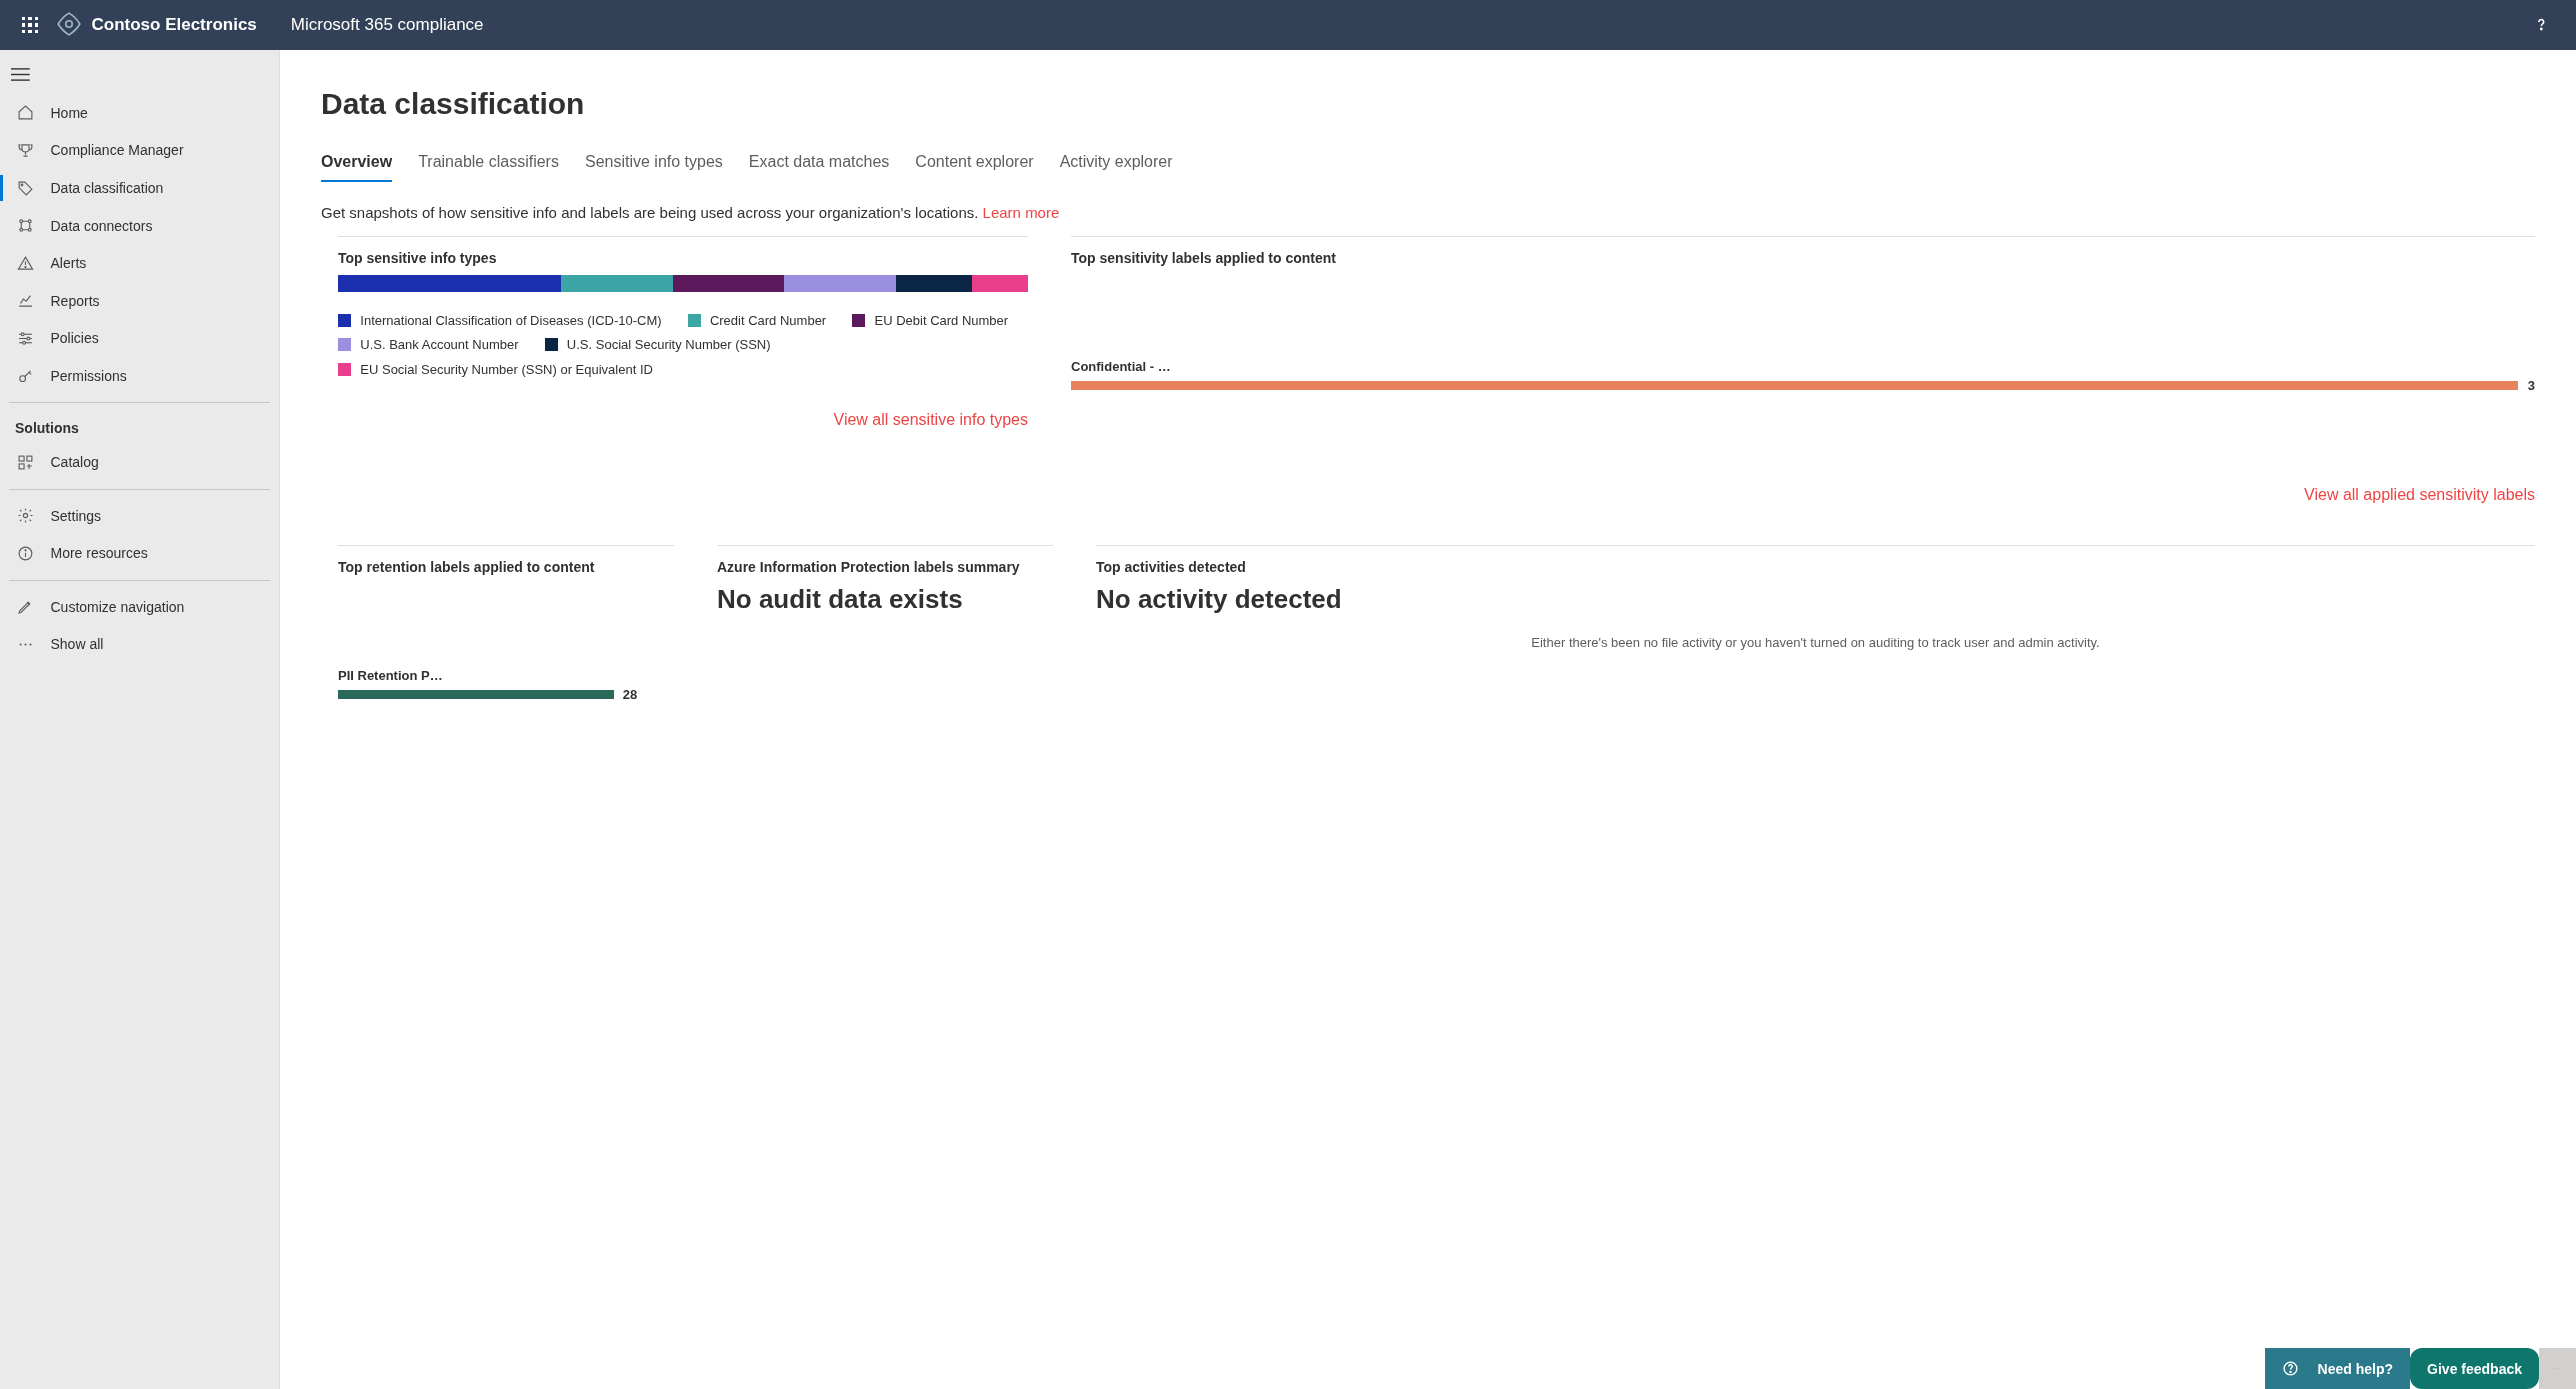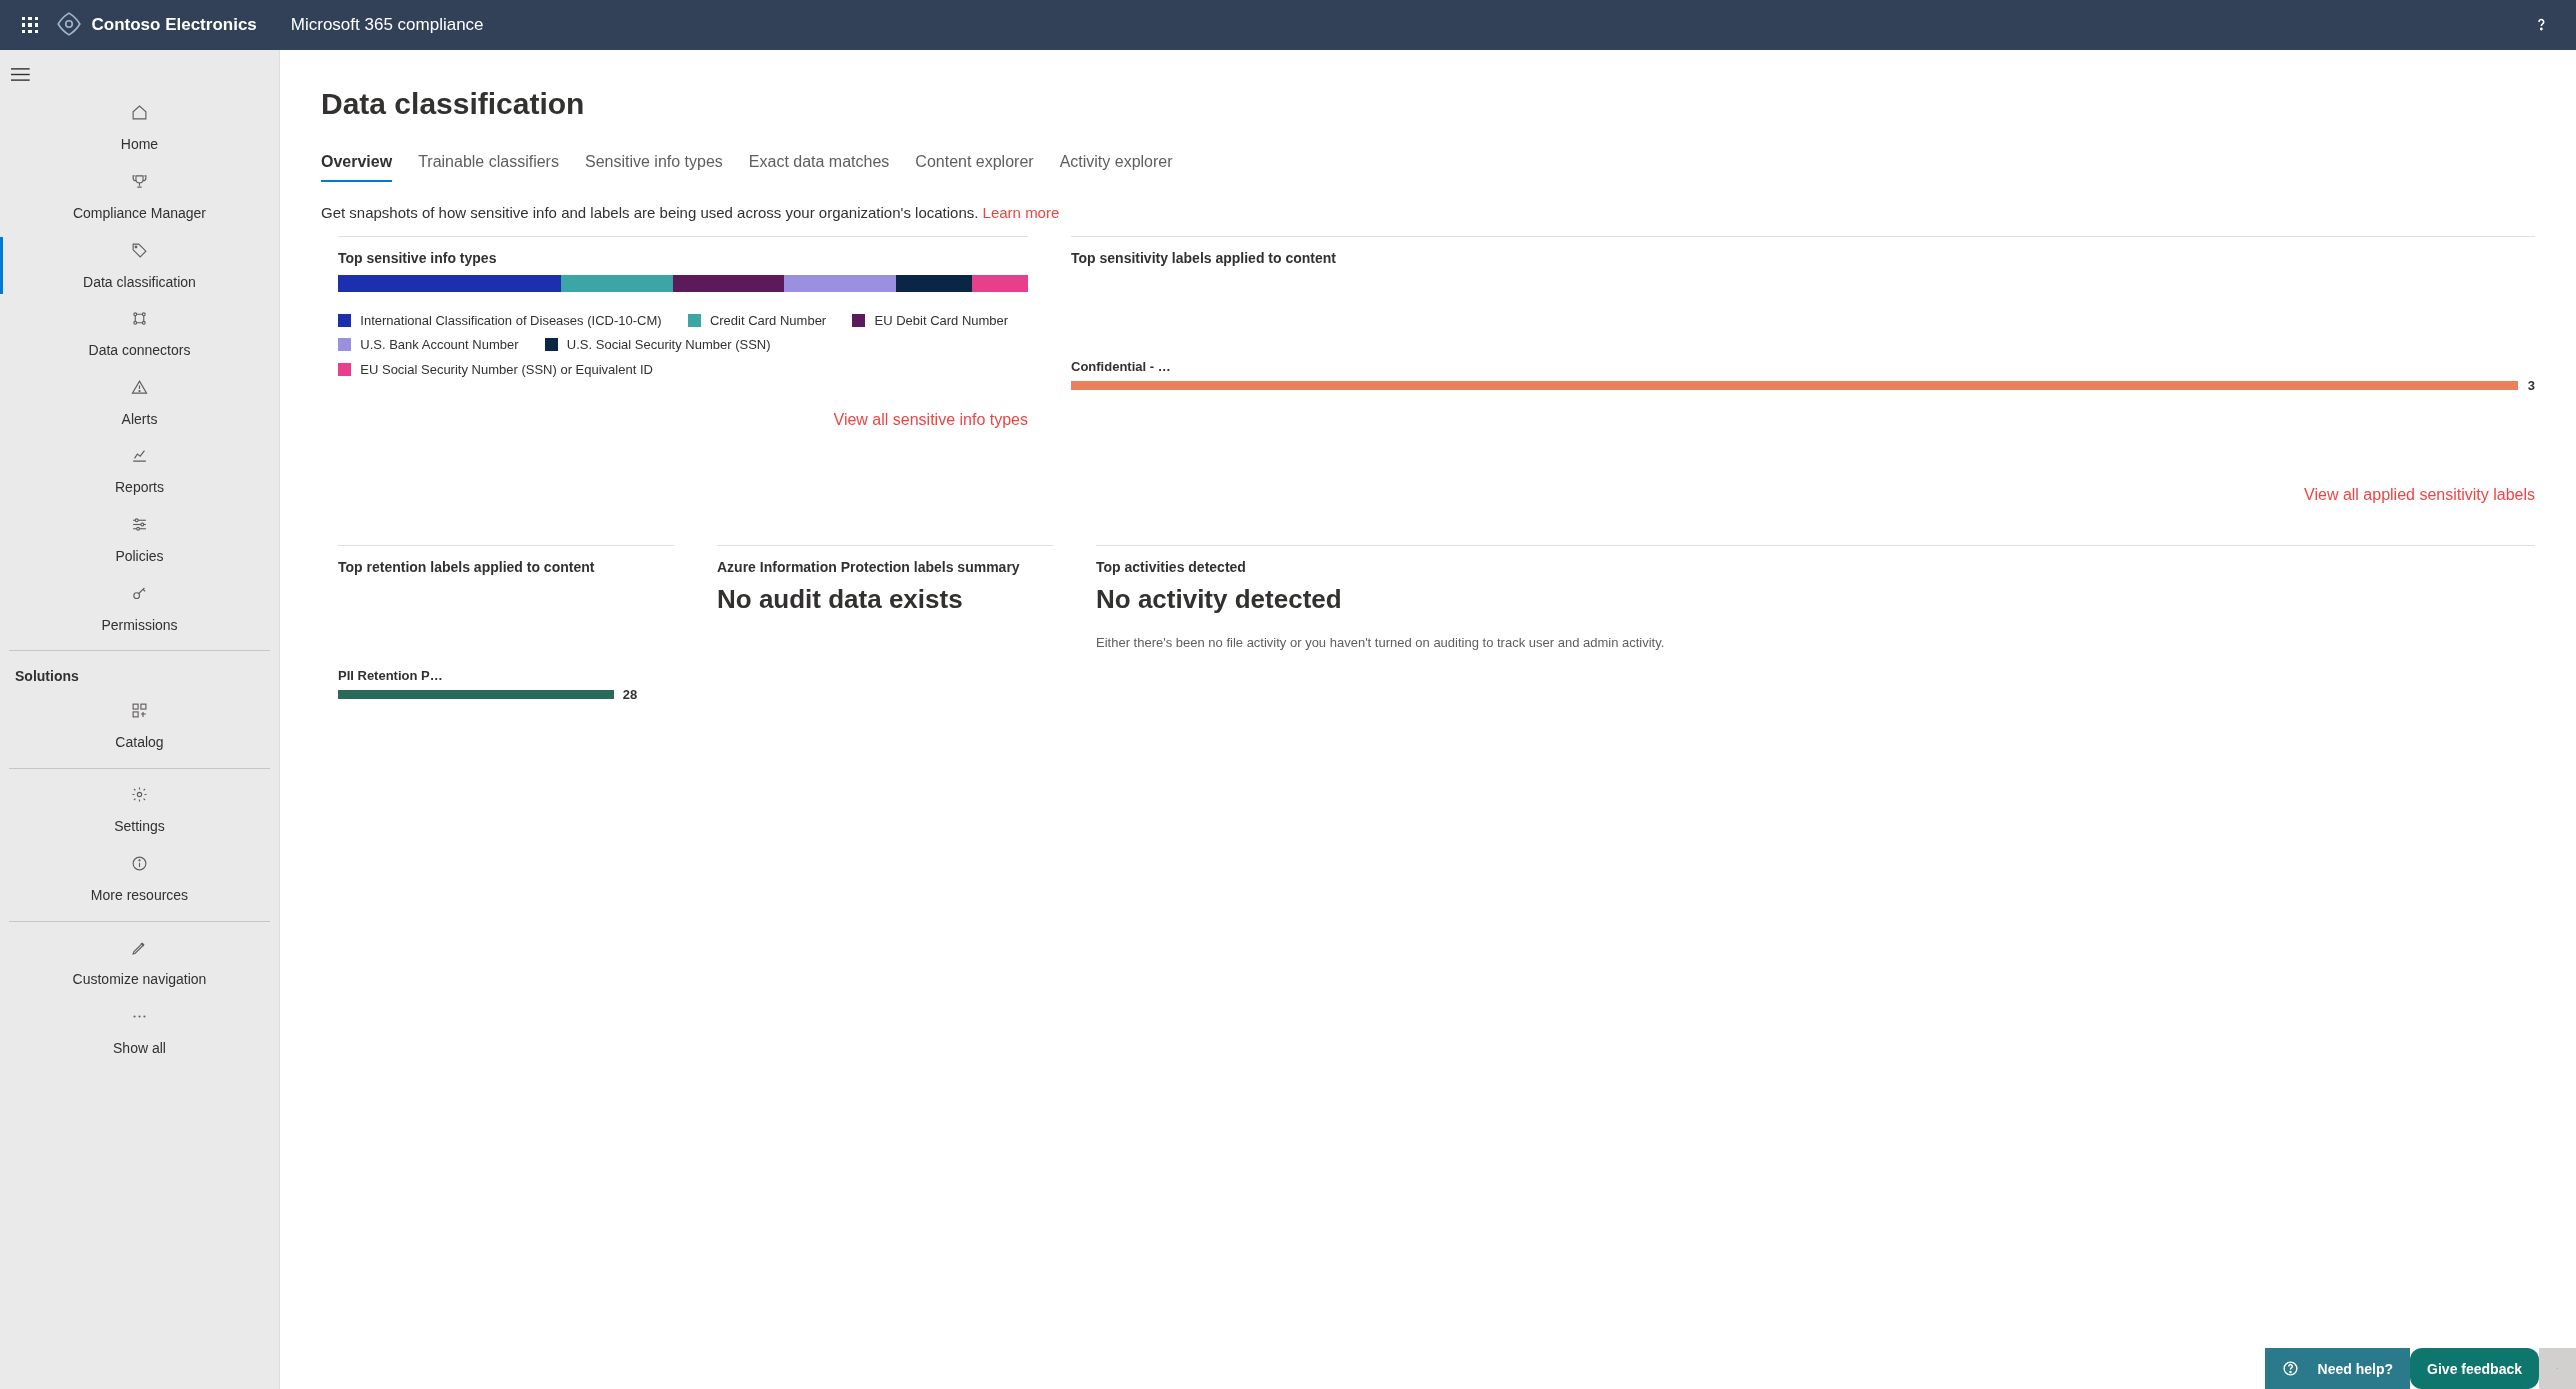--- a/index.html
+++ b/index.html
@@ -15,21 +15,21 @@
 .brand-name { font-size:17px; font-weight:600; }
 .app-title { margin-left:34px; font-size:17px; }
 .topbar-right { margin-left:auto; display:flex; align-items:center; gap:18.7px; padding-right:11.2px;flex-direction:column; }
 .topbar-right .iconbtn { width:30px; height:30px; display:flex; align-items:center; justify-content:center; cursor:pointer; color:#fff; }
 .avatar { width:32px; height:32px; border-radius:50%; border:1.4px solid #fff; display:flex; align-items:center; justify-content:center; font-size:11.2px; font-weight:600; background:transparent; }
 
 
 .shell { display:flex; height:calc(100vh - 50px); }
 .sidebar { width:280px; background:#eaeaea; display:flex; flex-direction:column; padding-top:11.2px; border-right:0.9px solid #ddd; }
 .hamburger { padding:5.6px 11.2px 9.3px; cursor:pointer; }
-.nav-item { display:flex; align-items:center; gap:15px; padding:10.3px 15px; font-size:14px; cursor:pointer; color:#323130; position:relative;flex-direction:column; }
+.nav-item { display:flex; align-items:center; gap:15px; padding:10.3px 15px; font-size:14px; cursor:pointer; color:#323130; position:relative; }
 .nav-item.active::before { content:""; position:absolute; left:0; top:5.6px; bottom:5.6px; width:2.8px; background:#0078d4; }
 .nav-item .icon { width:20.5px; display:flex; align-items:center; justify-content:center; color:#605e5c; }
 .nav-divider { height:0.9px; background:#c8c6c4; margin:7.5px 9.3px; }
 .nav-heading { padding:9.3px 15px 7.5px; font-size:14px; font-weight:700; color:#323130; }
 
 .main { flex:1; overflow:auto; padding:37px 41px 0; position:relative; }
 .page-title { font-size:30px; font-weight:700; margin-bottom:26px; }
 
 .tabs { display:flex; gap:26px; border-bottom:none; margin-bottom:22.4px; }
 .tab { font-size:16px; color:#605e5c; padding:5.6px 0 11.2px; cursor:pointer; position:relative; }
@@ -57,21 +57,21 @@
 .view-all { margin-top:34px; font-size:16px; }
 
 .label-bar-row { display:flex; flex-direction:column; gap:3.7px; font-size:13px; font-weight:600; }
 .label-bar-track { display:flex; align-items:center; gap:9.3px; }
 .label-bar { height:9.3px; }
 .label-bar.orange { background:#e8825d; }
 .label-bar.teal { background:#2a6a5a; }
 .label-count { font-size:13px; font-weight:600; }
 
 .row2 { margin-top:41px; display:flex; gap:26px; }
-.subtext-small { font-size:13px; color:#605e5c; margin-top:9.3px; line-height:1.4; }
+.subtext-small { font-size:13px; color:#605e5c; margin-top:9.3px; line-height:1.4;text-align:center; }
 
 
 .bottom-actions { position:fixed; right:0; bottom:0; display:flex; height:41px; }
 .ba-btn { display:flex; align-items:center; padding:0 17px; font-size:14px; font-weight:600; cursor:pointer; color:#fff; }
 .ba-help { background:#2b7a8c; gap:19px; }
 .ba-feedback { background:#0f766e;border-radius:12px; }
 .ba-chevron { background:#d2d0ce; width:37px; justify-content:center; color:#605e5c; }
 </style>
 </head>
 <body>

